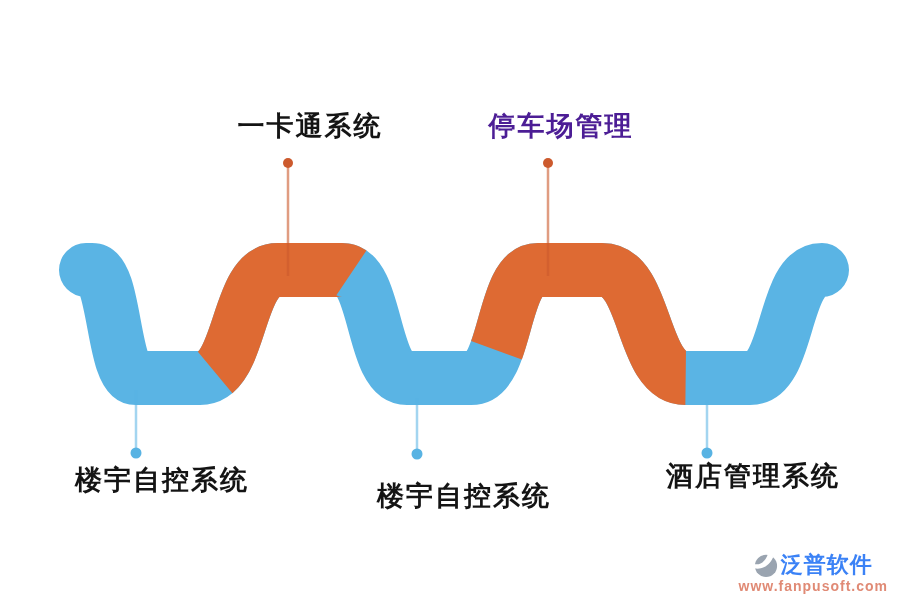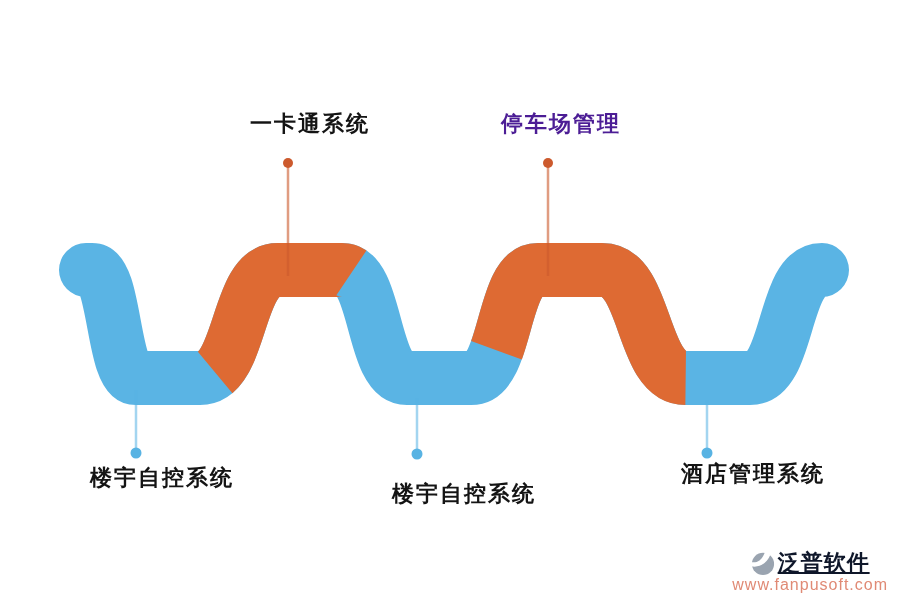--- a/index.html
+++ b/index.html
@@ -3,30 +3,30 @@
 <meta charset="utf-8">
 <style>
   html,body{margin:0;padding:0;background:#fff;}
   #stage{
     position:relative;width:900px;height:600px;overflow:hidden;background:#ffffff;
     font-family:"Liberation Sans","DejaVu Sans",sans-serif;
   }
   #wave-svg{position:absolute;left:0;top:0;}
   .label{
     position:absolute;transform:translateX(-50%);
-    font-size:22px;font-weight:700;line-height:1.1;letter-spacing:2px;
+    font-size:27px;font-weight:700;line-height:1.1;letter-spacing:2px;
     white-space:nowrap;color:#141414;
   }
   #watermark{
     position:absolute;right:12px;bottom:6px;
     display:flex;flex-direction:column;align-items:center;
   }
   .wm-brand-row{display:flex;align-items:center;gap:3px;}
   .wm-brand{font-size:22px;font-weight:700;letter-spacing:1px;color:#98A3B0;}
-  .wm-url{font-size:16px;letter-spacing:1px;margin-top:-2px;color:#E08A75;font-weight:400;}
+  .wm-url{font-size:14px;letter-spacing:1px;margin-top:-2px;color:#E08A75;font-weight:700;}
 </style>
 </head>
 <body>
 
 <div id="stage">
 
   <svg id="wave-svg" width="900" height="600" viewBox="0 0 900 600">
 
     <path id="wave-base" d="M 86 270 L 92 270 C 116 270 112 378 136 378 L 200 378 C 243 378 235 270 278 270 L 342 270 C 378 270 371 378 407 378 L 471 378 C 508 378 501 270 538 270 L 602 270 C 648 270 640 378 686 378 L 750 378 C 790 378 782 270 822 270" fill="none" stroke-width="54" stroke-linecap="round" stroke-linejoin="round" stroke="#5AB4E4"></path>
 
@@ -50,18 +50,18 @@
   <div class="label" style="left: 162px; top: 466px; color: rgb(20, 20, 20);">楼宇自控系统</div>
   <div class="label" style="left: 464px; top: 482px; color: rgb(20, 20, 20);">楼宇自控系统</div>
   <div class="label" style="left: 753px; top: 462px; color: rgb(20, 20, 20);">酒店管理系统</div>
 
   <div id="watermark">
     <div class="wm-brand-row">
       <svg width="24" height="26" viewBox="0 0 26 28">
         <circle cx="13" cy="15" r="12" fill="#9AA4B0"></circle>
         <path d="M0 13 C7 14.5 12.5 10.5 15.5 1 L21 5 C17 14.5 9 19.5 0 17.5 Z" fill="#ffffff"></path>
       </svg>
-      <span class="wm-brand" style="color: #0f172a; text-decoration: underline;">泛普软件</span>
+      <span class="wm-brand" style="color: #3b82f6;">泛普软件</span>
     </div>
     <div class="wm-url" style="color: rgb(224, 138, 117);">www.fanpusoft.com</div>
   </div>
 
 </div>
 
 </body></html>

